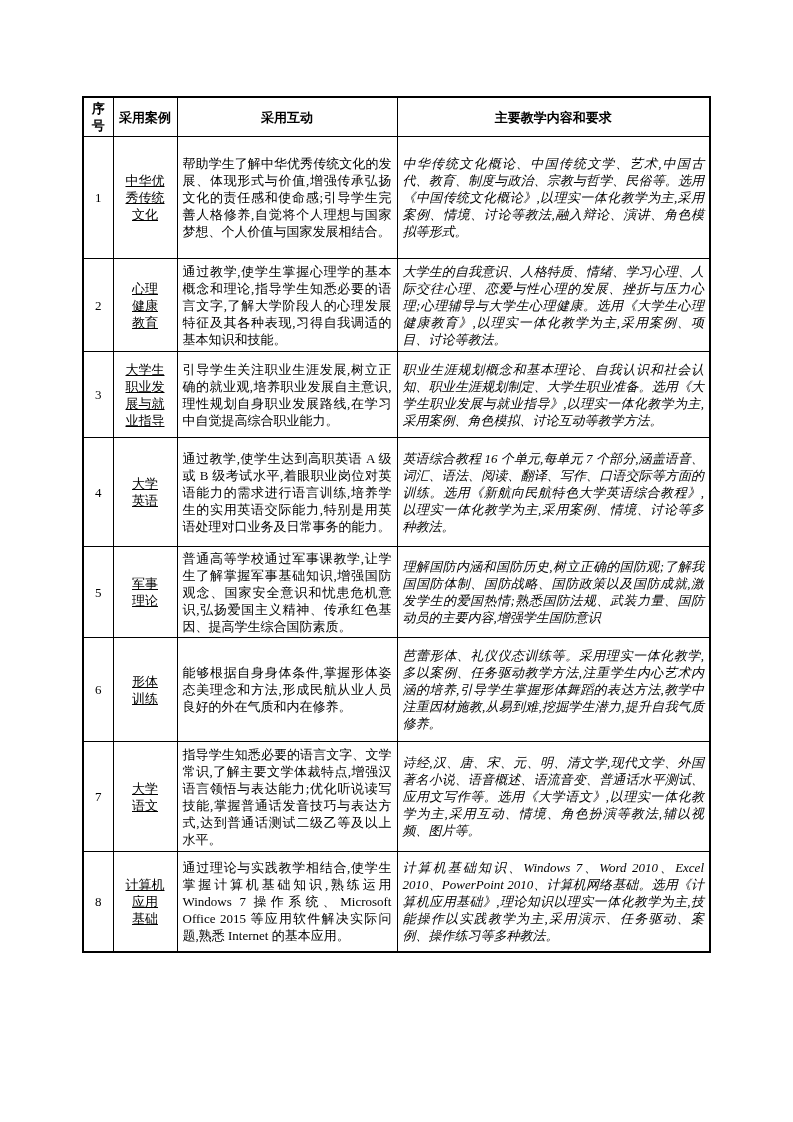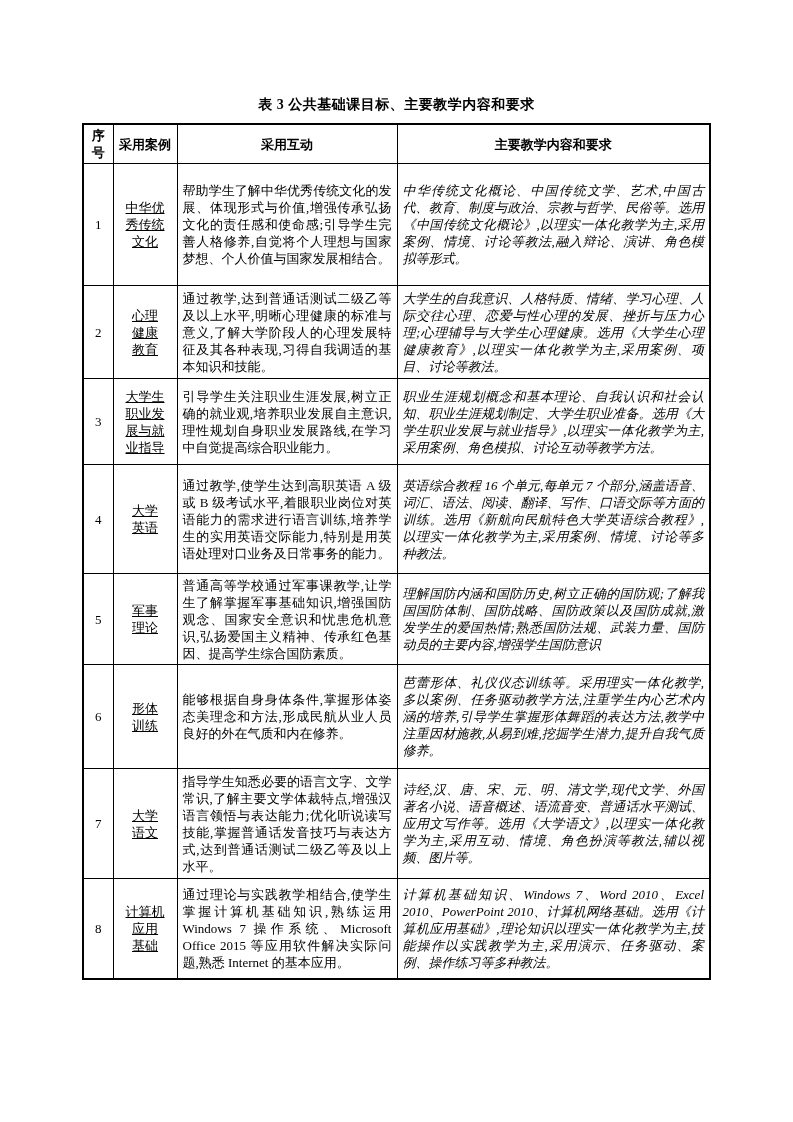--- a/index.html
+++ b/index.html
@@ -64,21 +64,20 @@
   tbody tr:nth-child(4) { height: 109px; }
   tbody tr:nth-child(5) { height: 91px; }
   tbody tr:nth-child(6) { height: 104px; }
   tbody tr:nth-child(7) { height: 110px; }
   tbody tr:nth-child(8) { height: 100px; }
 </style>
 </head>
 <body>
 
 <div class="page">
-  <div class="doc-title">表 3  公共基础课目标、主要教学内容和要求</div>
 
   <table class="course-table">
     <colgroup>
       <col class="col-num">
       <col class="col-name">
       <col class="col-goal">
       <col class="col-content">
     </colgroup>
     <thead>
       <tr class="hdr">
@@ -96,21 +95,21 @@
 秀传统
 文化</td>
         <td class="cell-goal">帮助学生了解中华优秀传统文化的发展、体现形式与价值,增强传承弘扬文化的责任感和使命感;引导学生完善人格修养,自觉将个人理想与国家梦想、个人价值与国家发展相结合。</td>
         <td class="cell-content">中华传统文化概论、中国传统文学、艺术,中国古代、教育、制度与政治、宗教与哲学、民俗等。选用《中国传统文化概论》,以理实一体化教学为主,采用案例、情境、讨论等教法,融入辩论、演讲、角色模拟等形式。</td>
       </tr>
       <tr>
         <td class="cell-num">2</td>
         <td class="cell-name">心理
 健康
 教育</td>
-        <td class="cell-goal">通过教学,达到普通话测试二级乙等及以上水平,明晰心理健康的标准与意义,了解大学阶段人的心理发展特征及其各种表现,习得自我调适的基本知识和技能。</td>
+        <td class="cell-goal">通过教学,使学生掌握心理学的基本概念和理论,指导学生知悉必要的语言文字,了解大学阶段人的心理发展特征及其各种表现,习得自我调适的基本知识和技能。</td>
         <td class="cell-content">大学生的自我意识、人格特质、情绪、学习心理、人际交往心理、恋爱与性心理的发展、挫折与压力心理;心理辅导与大学生心理健康。选用《大学生心理健康教育》,以理实一体化教学为主,采用案例、项目、讨论等教法。</td>
       </tr>
       <tr>
         <td class="cell-num">3</td>
         <td class="cell-name">大学生
 职业发
 展与就
 业指导</td>
         <td class="cell-goal">引导学生关注职业生涯发展,树立正确的就业观,培养职业发展自主意识,理性规划自身职业发展路线,在学习中自觉提高综合职业能力。</td>
         <td class="cell-content">职业生涯规划概念和基本理论、自我认识和社会认知、职业生涯规划制定、大学生职业准备。选用《大学生职业发展与就业指导》,以理实一体化教学为主,采用案例、角色模拟、讨论互动等教学方法。</td>

